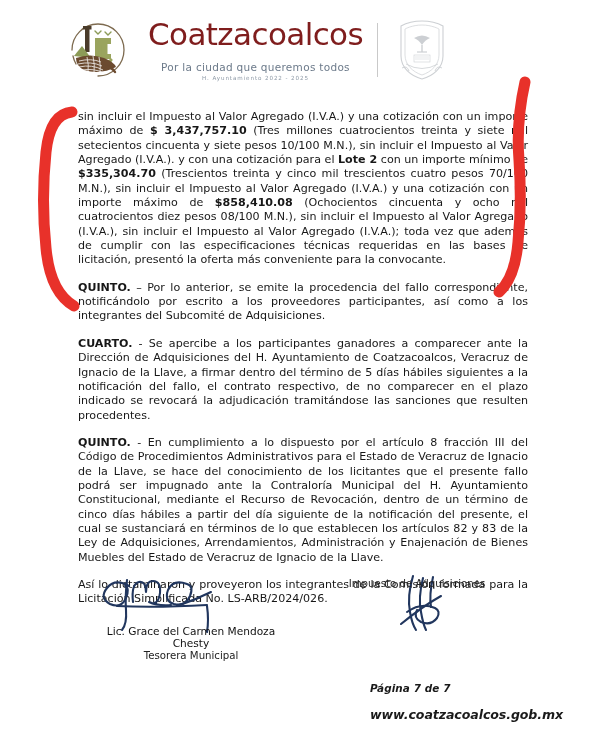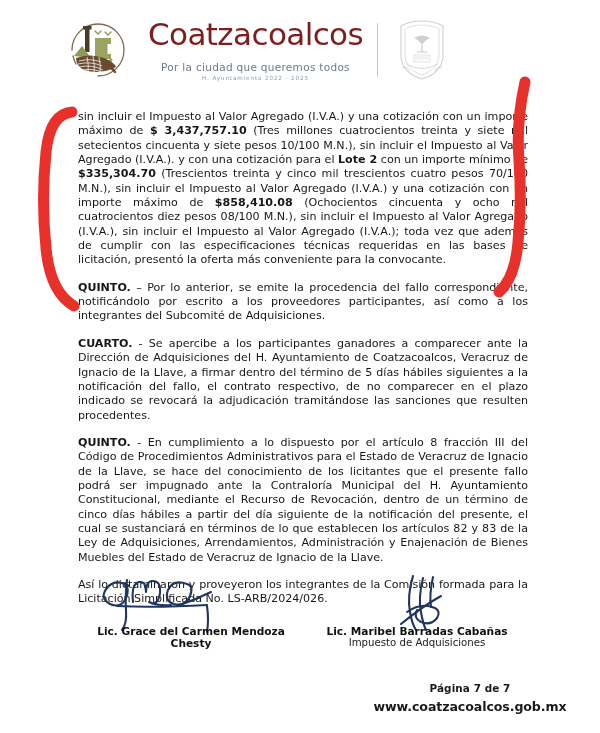--- a/index.html
+++ b/index.html
@@ -106,53 +106,54 @@
     position: absolute;
     left: 0; right: 0;
     top: -6px;
     height: 62px;
     pointer-events: none;
   }
   .sig-ink svg { display: block; margin: 0 auto; }
   .sig-name {
     position: relative;
     font-size: 10.6px;
-    font-weight: bold;
+    font-weight: normal;
     line-height: 12.4px;
     color: #111;
     padding: 0 10px;
   }
   .sig-role {
     position: relative;
     font-size: 10.2px;
     line-height: 12.4px;
     color: #222;
   }
   .sig-col.left .sig-name { padding-top: 47px; }
   .sig-col.right .sig-name { padding-top: 47px; }
 
   
   .footer {
     position: absolute;
     right: 30px;
     top: 682px;
-    text-align: center;
+    text-align: left;
     width: 200px;
+    font-style: italic;
   }
   .footer-page {
     font-size: 10.4px;
     font-weight: bold;
     color: #1a1a1a;
     letter-spacing: 0.1px;
   }
   .footer-url {
     font-size: 12.6px;
     font-weight: bold;
     color: #1a1a1a;
-    margin-top: 5px;
+    margin-top: 13px;
     letter-spacing: -0.1px;
   }
 
   
   .annotation {
     position: absolute;
     left: 0; top: 0;
     width: 600px; height: 733px;
     pointer-events: none;
   }
@@ -237,35 +238,35 @@
           <path d="M42 30 q-2 -18 6 -20 q7 -1 7 10 q0 -11 7 -11 q8 0 7 12 q-1 9 -6 10"></path>
           <path d="M58 30 q8 4 22 3"></path>
           <path d="M96 12 q-14 -5 -19 6 q-4 11 6 14 q11 3 16 -8 q4 -10 -3 -12"></path>
           <path d="M86 34 q18 -6 34 -14"></path>
           <path d="M26 34 q38 2 90 -1"></path>
           <path d="M116 34 q2 14 0 26"></path>
         </g>
       </svg>
     </div>
     <div class="sig-name">Lic. Grace del Carmen Mendoza Chesty</div>
+    <div class="sig-role">Tesorera Municipal</div>
   </div>
 
   <div class="sig-col right">
     <div class="sig-ink">
       <svg width="200" height="62" viewBox="0 0 200 62">
         <g fill="none" stroke="#21365e" stroke-width="2.1" stroke-linecap="round" stroke-linejoin="round">
           <path d="M96 4 q-6 20 -3 36 q2 12 6 18"></path>
           <path d="M106 6 q-5 20 -2 34 q2 12 5 18"></path>
           <path d="M116 5 q-4 18 -2 30"></path>
           <path d="M90 40 q14 -10 28 -4 q6 3 2 10 q-6 8 -16 4 q-8 -4 -4 -12"></path>
           <path d="M84 52 q22 -18 40 -28"></path>
         </g>
       </svg>
     </div>
-    <div class="sig-name">Lic. Maribel Barradas Cabañas</div>
     <div class="sig-role">Impuesto de Adquisiciones</div>
   </div>
 </div>
 
 <div class="footer">
   <div class="footer-page">Página 7 de 7</div>
   <div class="footer-url">www.coatzacoalcos.gob.mx</div>
 </div>
 
 <svg class="annotation" viewBox="0 0 600 733" width="600" height="733">

